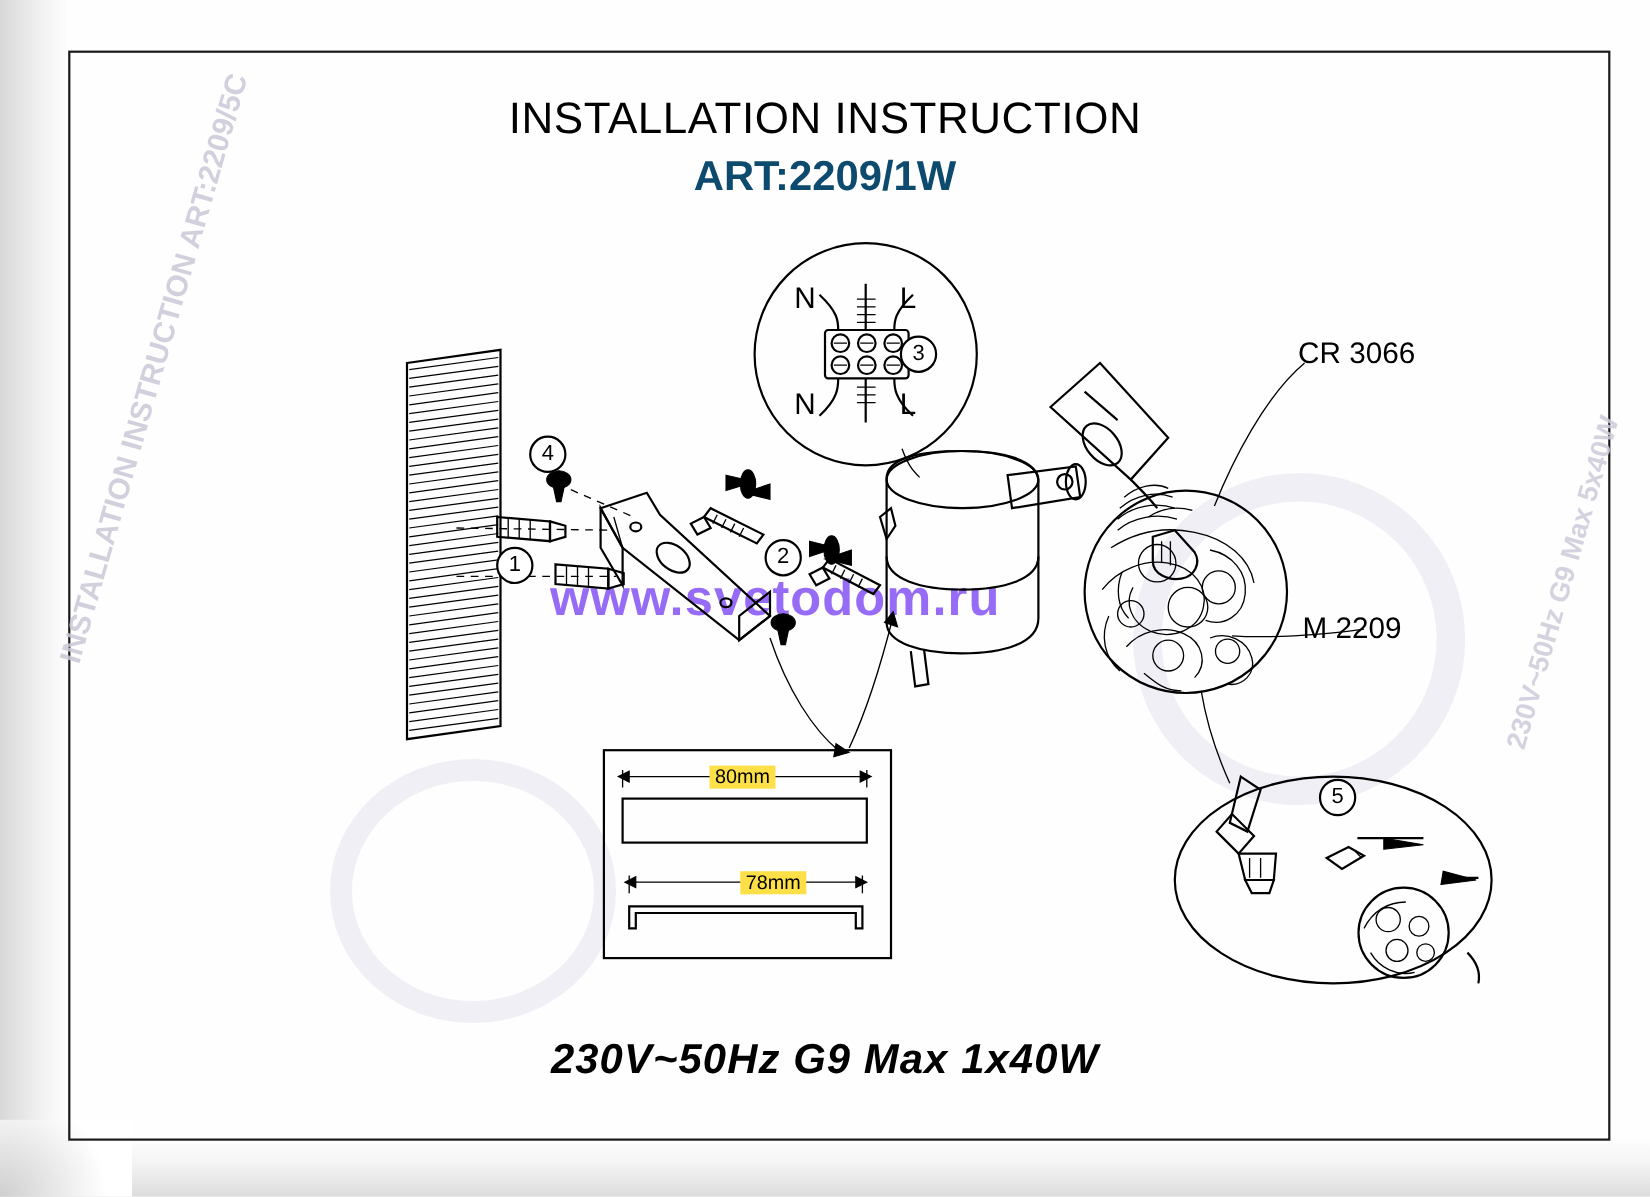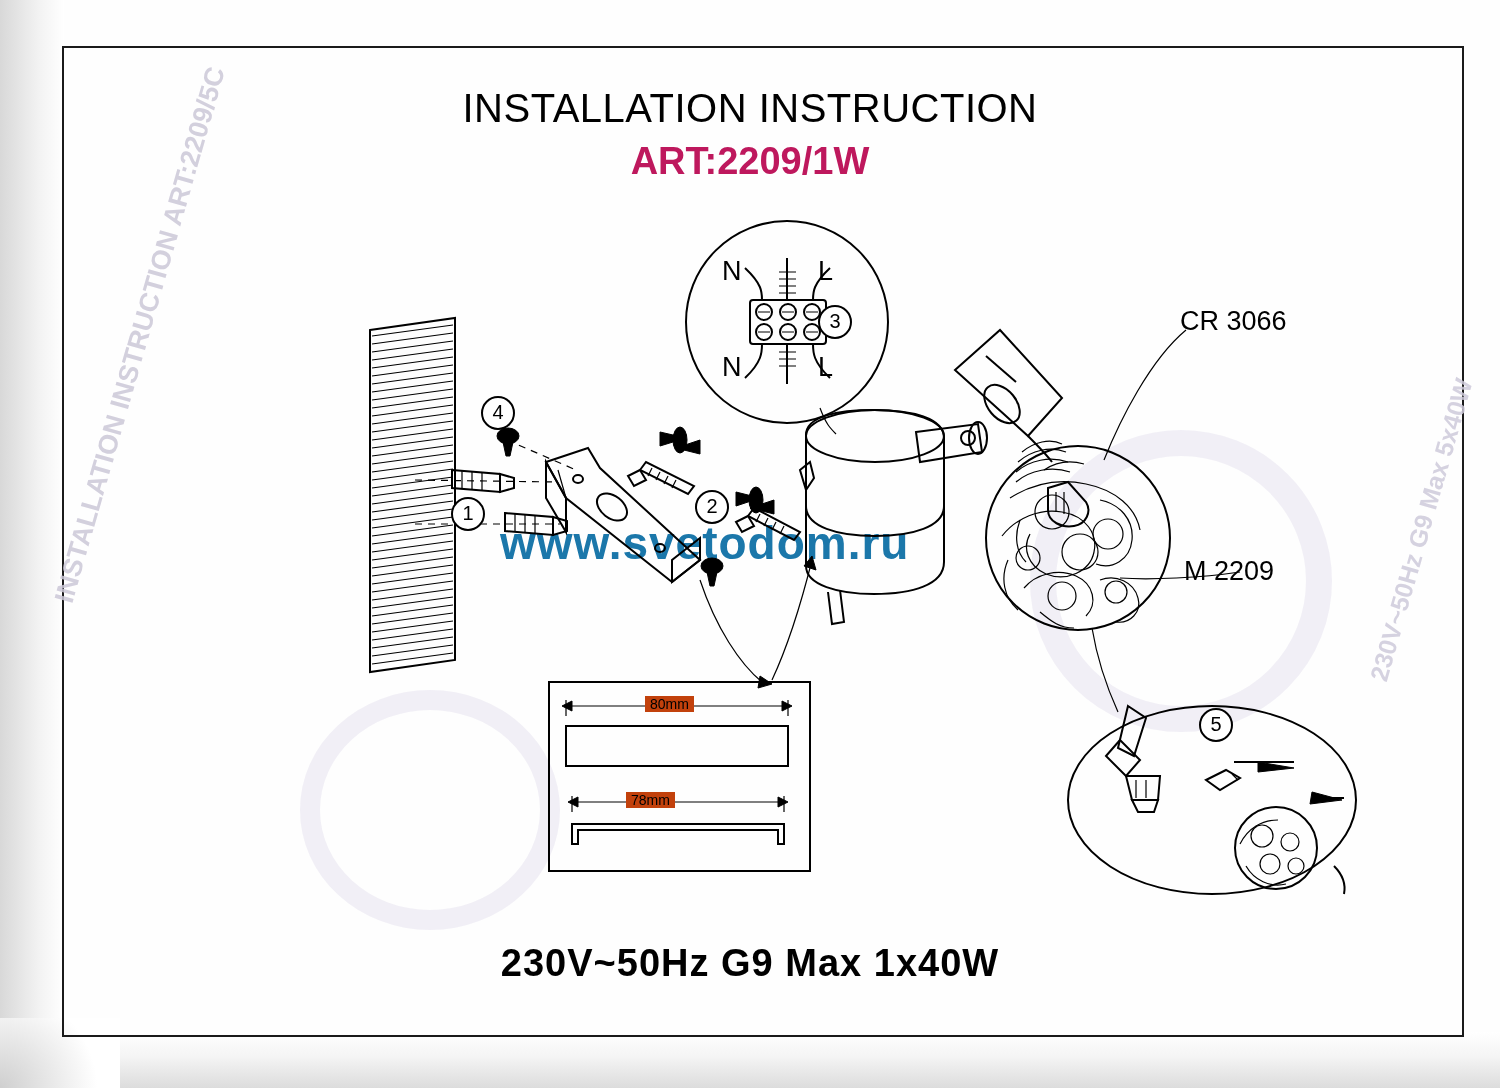--- a/index.html
+++ b/index.html
@@ -34,43 +34,43 @@
     background:radial-gradient(circle at 0% 100%, #cfcfcf 0%, #ffffff 70%);
   }
 
   
   .title{
     position:absolute;left:0;right:0;top:86px;text-align:center;
     font-size:40px;font-weight:normal;letter-spacing:.5px;color:#000;
   }
   .subtitle{
     position:absolute;left:0;right:0;top:140px;text-align:center;
-    font-size:38px;font-weight:bold;color:#be185d;
+    font-size:38px;font-weight:bold;color:#0c4a6e;
   }
   .footer{
     position:absolute;left:0;right:0;top:942px;text-align:center;
-    font-size:38px;font-weight:bold;color:#000;letter-spacing:1px;
+    font-size:38px;font-weight:bold;color:#000;letter-spacing:1px;font-style:italic;
   }
 
   
   .wm-left{
     position:absolute;left:-92px;top:380px;width:430px;
     transform:rotate(-74deg);
     font-size:27px;color:#ccc8d8;font-weight:bold;white-space:nowrap;
     opacity:.85;
   }
   .wm-right{
     position:absolute;left:1208px;top:440px;width:470px;
     transform:rotate(-74deg);
     font-size:25px;color:#cfcbdb;font-weight:bold;white-space:nowrap;
     opacity:.85;
   }
   .wm-center{
     position:absolute;left:500px;top:516px;
-    font-size:46px;color:#0369a1;font-weight:bold;letter-spacing:1px;
+    font-size:46px;color:#8b5cf6;font-weight:bold;letter-spacing:1px;
     opacity:.9;
   }
   .wm-ring{
     position:absolute;border-radius:50%;border:26px solid #ece9f3;opacity:.75;
   }
 
   
   .lbl{position:absolute;font-size:27px;color:#000;font-weight:500;}
   .lbl-cr{left:1180px;top:306px;}
   .lbl-m{left:1184px;top:556px;}
@@ -80,21 +80,21 @@
     position:absolute;width:30px;height:30px;border-radius:50%;
     border:2px solid #000;font-size:20px;line-height:28px;text-align:center;
     background:#fff;color:#000;
   }
 
   
   .dimbox{
     position:absolute;left:548px;top:681px;width:259px;height:187px;
     border:2px solid #000;background:#fff;
   }
-  .dimtext{position:absolute;font-size:14px;background:#c2410c;padding:0 5px;color:#000;}
+  .dimtext{position:absolute;font-size:18px;background:#fde047;padding:0 5px;color:#000;}
 
   svg{position:absolute;left:0;top:0;width:1500px;height:1088px;overflow:visible;}
   .st{fill:none;stroke:#000;stroke-width:2;}
   .st-thin{fill:none;stroke:#000;stroke-width:1.2;}
   .st-dash{fill:none;stroke:#000;stroke-width:1.2;stroke-dasharray:7 6;}
   .fill-b{fill:#000;stroke:#000;stroke-width:1;}
 </style>
 </head>
 <body>
 
@@ -350,21 +350,21 @@
       <path class="st-thin" d="M572 796 L572 812 M784 796 L784 812"></path>
       <g class="fill-b">
         <path d="M578 797 L578 807 L568 802 Z"></path>
         <path d="M778 797 L778 807 L788 802 Z"></path>
       </g>
     </g>
   </svg>
 
   <div class="dimbox" style="background:transparent;"></div>
   <div class="dimtext" style="left:645px;top:696px;">80mm</div>
-  <div class="dimtext" style="left:626px;top:792px;">78mm</div>
+  <div class="dimtext" style="left:673px;top:792px;">78mm</div>
 
   <div class="lbl" style="left:722px;top:256px;font-size:27px;">N</div>
   <div class="lbl" style="left:818px;top:256px;font-size:27px;">L</div>
   <div class="lbl" style="left:722px;top:352px;font-size:27px;">N</div>
   <div class="lbl" style="left:818px;top:352px;font-size:27px;">L</div>
 
   <div class="num" style="left:451px;top:497px;">1</div>
   <div class="num" style="left:695px;top:490px;">2</div>
   <div class="num" style="left:818px;top:305px;">3</div>
   <div class="num" style="left:481px;top:396px;">4</div>

